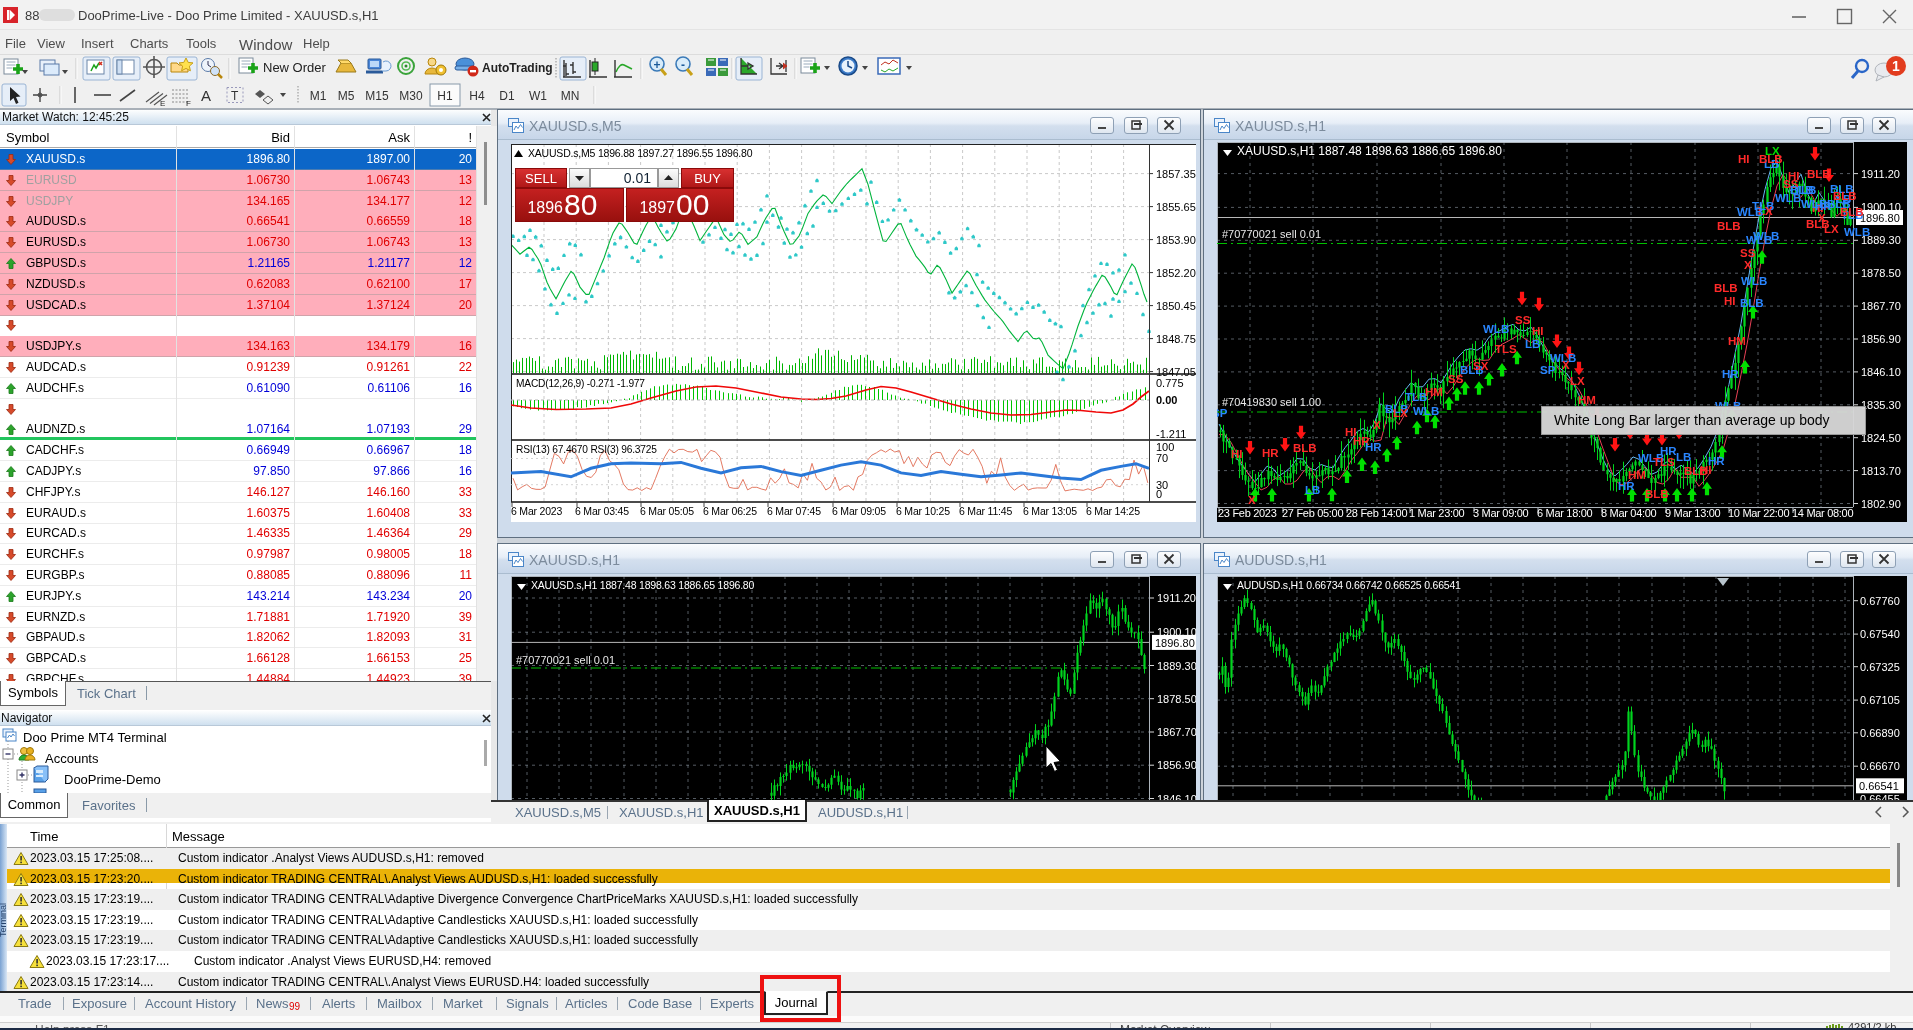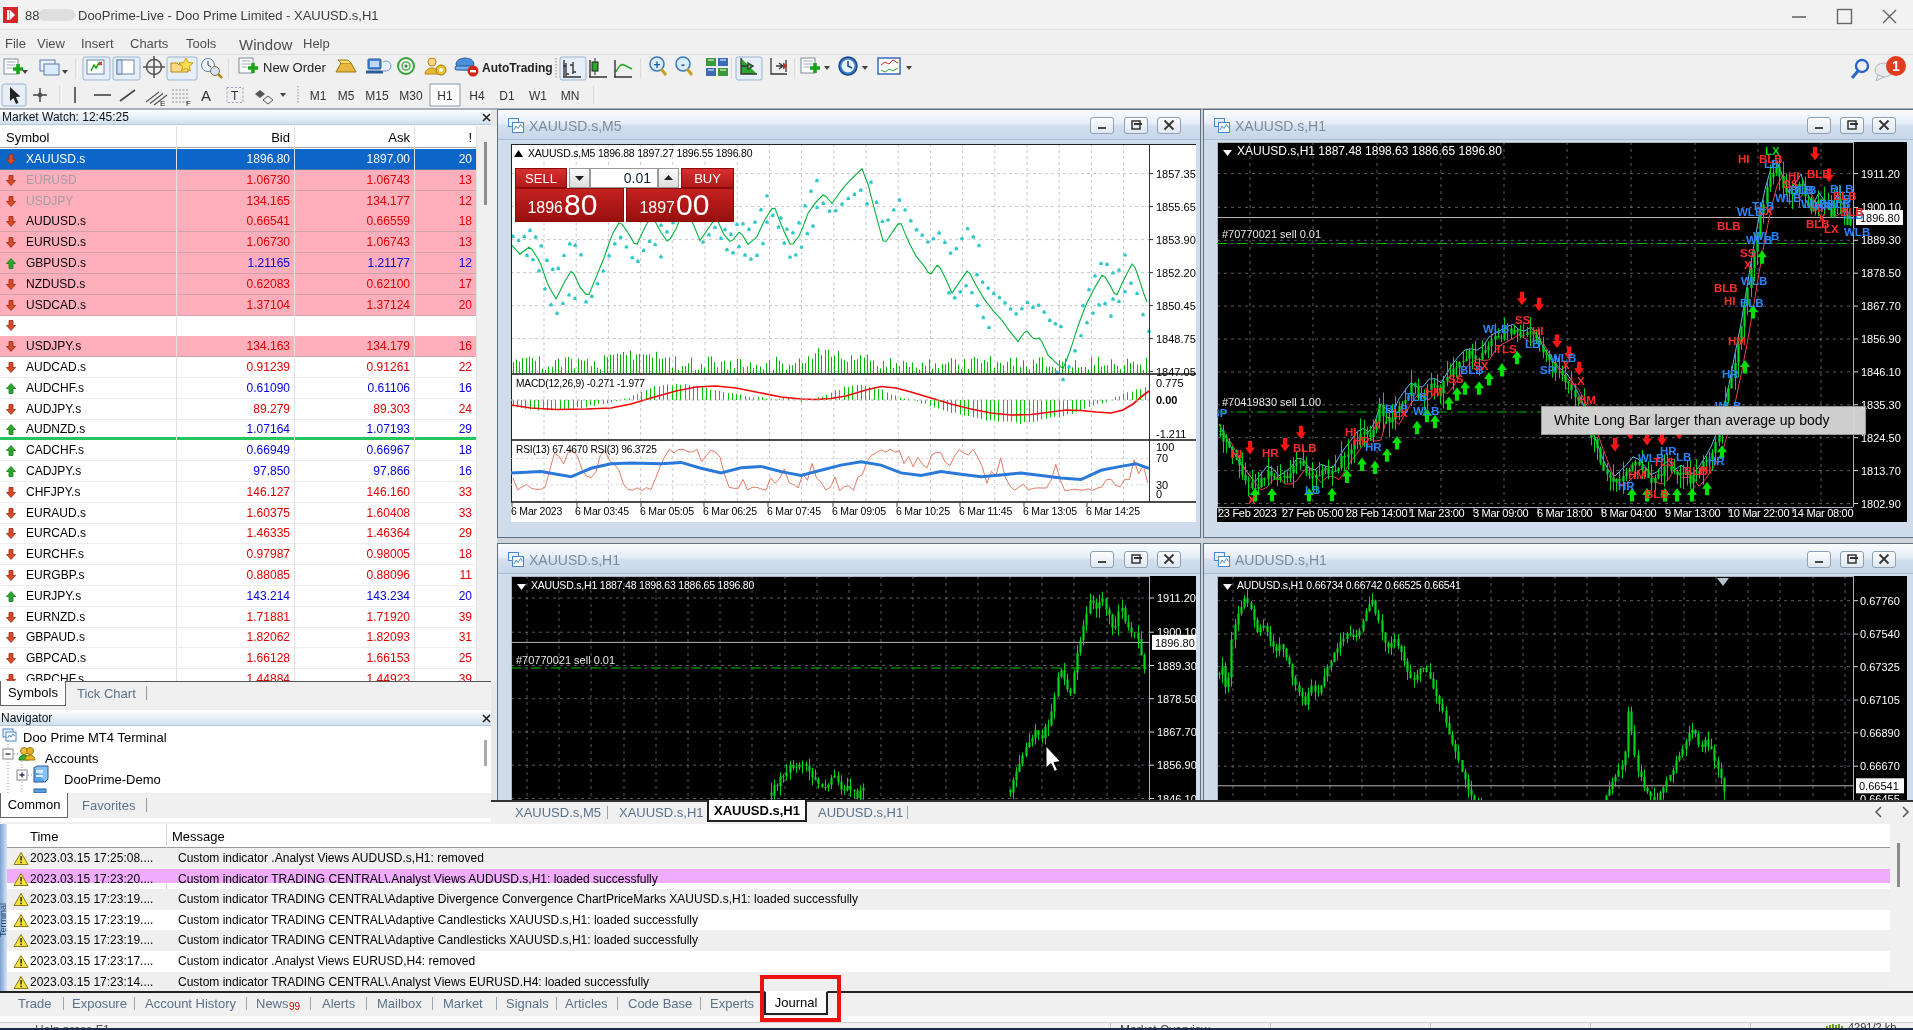--- a/index.html
+++ b/index.html
@@ -291,26 +291,20 @@
     </svg>
     <div class="mwrow" style="top:229.8px;border-bottom:1px solid #ececec;">
       <span class="sym" style="color:#000">AUDCHF.s</span>
       <span class="bid" style="color:#0000d8">0.61090</span>
       <span class="ask" style="color:#0000d8">0.61106</span>
       <span class="spr" style="color:#0000d8">16</span>
     </div>
     <svg class="abs" style="left:5px;top:233.80000000000004px" width="13" height="13">
       <path d="M6 1.5 L10.5 6.5 H8 V11.5 H4 V6.5 H1.5 Z" fill="#2ca32c" stroke="#1a7a1a" stroke-width="0.8"></path>
     </svg>
-    <div class="mwrow" style="top:250.6px;border-bottom:1px solid #ececec;">
-      <span class="sym" style="color:#000">AUDJPY.s</span>
-      <span class="bid" style="color:#e00000">89.279</span>
-      <span class="ask" style="color:#e00000">89.303</span>
-      <span class="spr" style="color:#e00000">24</span>
-    </div>
     <svg class="abs" style="left:5px;top:254.60000000000005px" width="13" height="13">
       <path d="M6 11.5 L1.5 6.5 H4 V1.5 H8 V6.5 H10.5 Z" fill="#d64a2a" stroke="#9a2a12" stroke-width="0.8"></path>
     </svg>
     <div class="mwrow" style="top:271.4px;border-bottom:3px solid #22c55e;">
       <span class="sym" style="color:#000">AUDNZD.s</span>
       <span class="bid" style="color:#0000d8">1.07164</span>
       <span class="ask" style="color:#0000d8">1.07193</span>
       <span class="spr" style="color:#0000d8">29</span>
     </div>
     <svg class="abs" style="left:5px;top:275.40000000000003px" width="13" height="13">
@@ -1153,21 +1147,21 @@
 <div class="abs" style="left:166px;top:824px;width:1px;height:168px;background:#d8d8d8;"></div>
 <div class="jrow" style="top:848.0px;height:20.6px;background:#efefef;">
     <svg style="position:absolute;left:6px;top:3px;" width="16" height="15">
       <path d="M8 1.5 L15 13.5 H1 Z" fill="#f7e13c" stroke="#8a7a10" stroke-width="1"></path>
       <rect x="7.3" y="5" width="1.6" height="4.5" fill="#333"></rect>
       <rect x="7.3" y="10.6" width="1.6" height="1.6" fill="#333"></rect>
     </svg>
     <span class="tm">2023.03.15 17:25:08....</span>
     <span class="ms">Custom indicator .Analyst Views AUDUSD.s,H1: removed</span>
   </div>
-<div class="jrow" style="top:868.6px;height:14px;background:#f0abfc;">
+<div class="jrow" style="top:868.6px;height:14px;background:#eab308;">
     <svg style="position:absolute;left:6px;top:3px;" width="16" height="15">
       <path d="M8 1.5 L15 13.5 H1 Z" fill="#f7e13c" stroke="#8a7a10" stroke-width="1"></path>
       <rect x="7.3" y="5" width="1.6" height="4.5" fill="#333"></rect>
       <rect x="7.3" y="10.6" width="1.6" height="1.6" fill="#333"></rect>
     </svg>
     <span class="tm">2023.03.15 17:23:20....</span>
     <span class="ms">Custom indicator TRADING CENTRAL\.Analyst Views AUDUSD.s,H1: loaded successfully</span>
   </div>
 <div class="jrow" style="top:889.2px;height:20.6px;background:#efefef;">
     <svg style="position:absolute;left:6px;top:3px;" width="16" height="15">
@@ -1189,21 +1183,21 @@
   </div>
 <div class="jrow" style="top:930.4px;height:20.6px;background:#efefef;">
     <svg style="position:absolute;left:6px;top:3px;" width="16" height="15">
       <path d="M8 1.5 L15 13.5 H1 Z" fill="#f7e13c" stroke="#8a7a10" stroke-width="1"></path>
       <rect x="7.3" y="5" width="1.6" height="4.5" fill="#333"></rect>
       <rect x="7.3" y="10.6" width="1.6" height="1.6" fill="#333"></rect>
     </svg>
     <span class="tm">2023.03.15 17:23:19....</span>
     <span class="ms">Custom indicator TRADING CENTRAL\Adaptive Candlesticks XAUUSD.s,H1: loaded successfully</span>
   </div>
-<div class="jrow" style="top:951.0px;height:20.6px;background:#ffffff;">
+<div class="jrow" style="top:951.0px;height:20.6px;background:#ffffff;margin-left:16px;">
     <svg style="position:absolute;left:6px;top:3px;" width="16" height="15">
       <path d="M8 1.5 L15 13.5 H1 Z" fill="#f7e13c" stroke="#8a7a10" stroke-width="1"></path>
       <rect x="7.3" y="5" width="1.6" height="4.5" fill="#333"></rect>
       <rect x="7.3" y="10.6" width="1.6" height="1.6" fill="#333"></rect>
     </svg>
     <span class="tm">2023.03.15 17:23:17....</span>
     <span class="ms">Custom indicator .Analyst Views EURUSD,H4: removed</span>
   </div>
 <div class="jrow" style="top:971.6px;height:19.5px;background:#efefef;">
     <svg style="position:absolute;left:6px;top:3px;" width="16" height="15">

